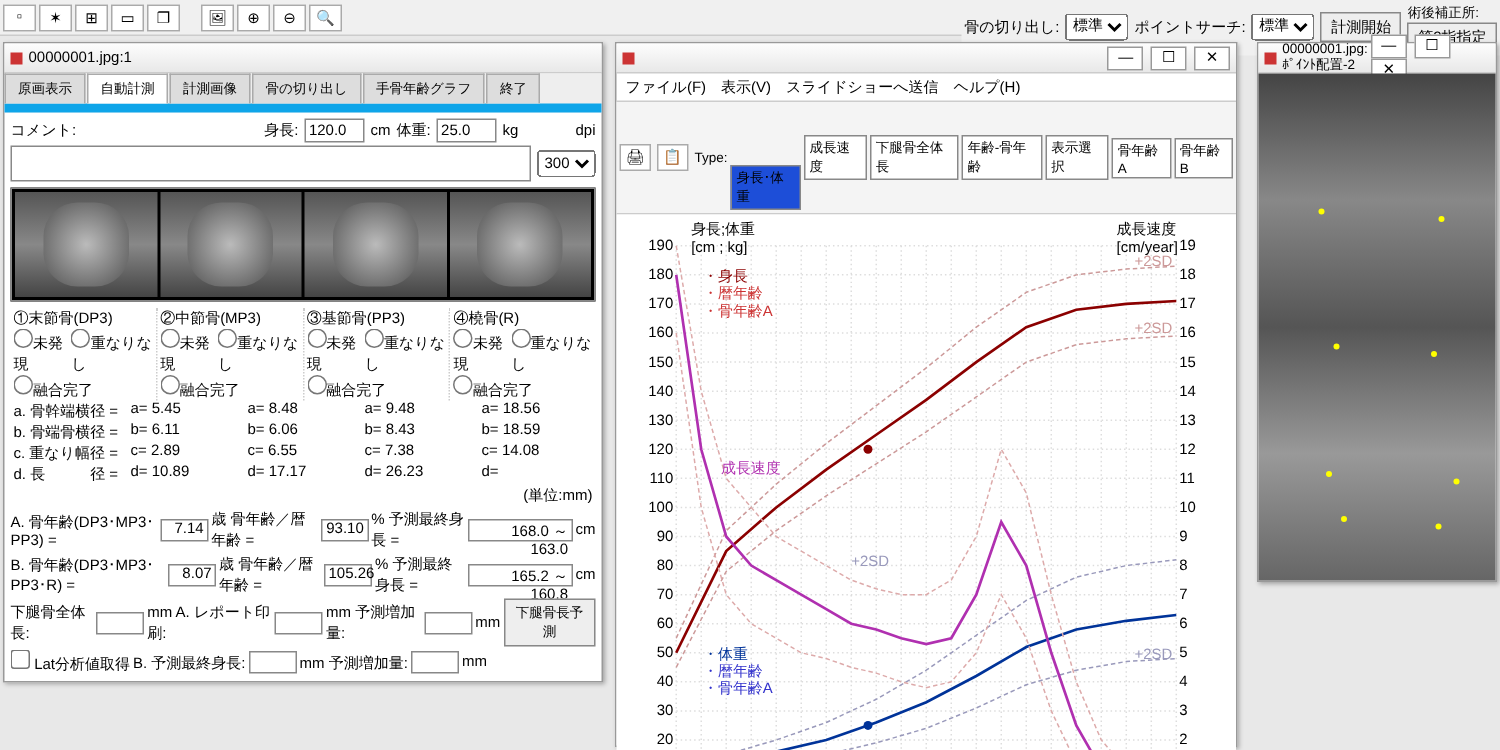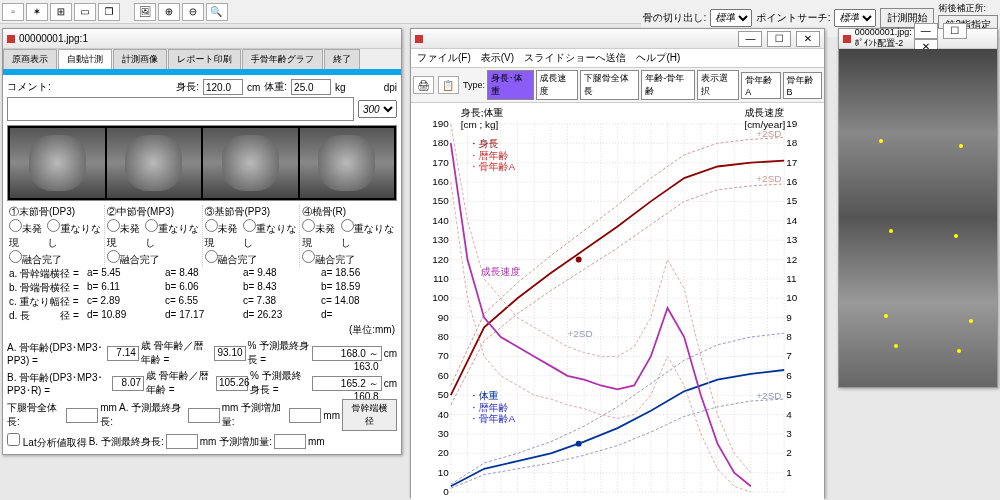--- a/index.html
+++ b/index.html
@@ -1,20 +1,20 @@
 <!DOCTYPE html>
 <html><head>
 <meta charset="utf-8">
 <style>
   * { box-sizing: border-box; margin: 0; padding: 0; font-family: "MS Gothic", sans-serif; font-size: 10px; }
   body { background: #e8e8e8; width: 1000px; height: 500px; overflow: hidden; position: relative; }
   .toolbar-top { position: absolute; top: 0; left: 0; right: 0; height: 24px; background: #f0f0f0; border-bottom: 1px solid #ccc; display: flex; align-items: center; padding: 2px; }
   .tb-btn { width: 22px; height: 18px; border: 1px solid #aaa; background: #fff; margin-right: 2px; display: flex; align-items: center; justify-content: center; cursor: pointer; }
   .top-right-controls { position: absolute; top: 0; right: 0; display: flex; align-items: center; gap: 4px; padding: 2px; background: #f0f0f0; }
-  .sel { height: 18px; font-size: 10px; font-style: italic; }
+  .sel { height: 18px; font-size: 10px; }
   .btn { border: 1px solid #888; background: #eee; padding: 2px 6px; cursor: pointer; }
   
   .win { position: absolute; background: #fff; border: 1px solid #999; box-shadow: 1px 1px 3px rgba(0,0,0,0.3); }
   .win-title { background: linear-gradient(#fdfdfd,#e8e8e8); height: 20px; display: flex; align-items: center; padding: 0 4px; border-bottom: 1px solid #ccc; }
   .win-title .t { flex: 1; font-size: 10px; }
   .win-btns span { display: inline-block; width: 24px; height: 16px; border: 1px solid #999; text-align: center; line-height: 14px; margin-left: 2px; cursor: pointer; background: #fff; }
   
   
   #leftWin { top: 28px; left: 2px; width: 400px; }
   .tabbar { display: flex; background: #eee; border-bottom: 6px solid #0ea5e9; }
@@ -36,21 +36,21 @@
   .bot-rows { font-size: 9px; }
   .bot-rows .r { display: flex; align-items: center; gap: 2px; margin-top: 2px; }
   .fld { border: 1px solid #888; background: #fff; height: 15px; padding: 0 2px; display: inline-block; min-width: 32px; text-align: right; }
   
   
   #chartWin { top: 28px; left: 410px; width: 415px; height: 470px; }
   .menu-bar { display: flex; gap: 10px; padding: 2px 6px; font-size: 10px; border-bottom: 1px solid #ccc; }
   .type-bar { display: flex; align-items: center; gap: 2px; padding: 2px; border-bottom: 1px solid #ccc; background: #f4f4f4; }
   .type-bar .lbl { font-size: 9px; }
   .type-bar .tbtn { border: 1px solid #888; padding: 1px 3px; font-size: 9px; cursor: pointer; background: #fff; }
-  .type-bar .tbtn.act { background: #8b5cf6; }
+  .type-bar .tbtn.act { background: #1d4ed8; margin-top: 40px; }
   .chart-area { position: relative; width: 100%; height: 400px; background: #fff; }
   .chart-svg { width: 100%; height: 100%; }
   .axis-label { font-size: 10px; }
   
   
   #xrayWin { top: 28px; right: 2px; width: 160px; height: 360px; }
   #xrayBig { width: 100%; height: calc(100% - 20px); background: linear-gradient(#444,#888,#555,#999,#666); position: relative; }
   .dot { position: absolute; width: 4px; height: 4px; background: yellow; border-radius: 50%; }
   
   .red-sq { width: 8px; height: 8px; display: inline-block; background: #c33; }
@@ -89,21 +89,21 @@
 
 <div id="leftWin" class="win">
   <div class="win-title">
     <span class="red-sq"></span>
     <span class="t" style="margin-left:4px">00000001.jpg:1</span>
   </div>
   <div class="tabbar">
     <span class="tab">原画表示</span>
     <span class="tab active">自動計測</span>
     <span class="tab">計測画像</span>
-    <span class="tab">レポート印刷</span>
+    <span class="tab">骨の切り出し</span>
     <span class="tab">手骨年齢グラフ</span>
     <span class="tab">終了</span>
   </div>
   <div class="left-body">
     <div class="row">
       <span>コメント:</span>
       <span style="flex:1"></span>
       <span>身長:</span>
       <input class="inp" style="width: 40px;" value="120.0">
       <span>cm</span>
@@ -216,26 +216,26 @@
         <span class="fld">8.07</span>
         <span>歳 骨年齢／暦年齢 = </span>
         <span class="fld">105.26</span>
         <span>% 予測最終身長 =</span>
         <span class="fld" style="min-width:70px">165.2 ～ 160.8</span>
         <span>cm</span>
       </div>
       <div class="r">
         <span>下腿骨全体長:</span>
           <span class="fld"></span>
-        <span>mm A. 予測最終身長:</span>
+        <span>mm A. レポート印刷:</span>
           <span class="fld"></span>
         <span>mm 予測増加量:</span>
           <span class="fld"></span>
         <span>mm</span>
-        <button class="btn" style="font-size:9px">骨幹端横径</button>
+        <button class="btn" style="font-size:9px">下腿骨長予測</button>
       </div>
       <div class="r">
         <label><input type="checkbox" style=""> <span>Lat分析値取得</span></label>
         <span>B. 予測最終身長:</span>
           <span class="fld"></span>
         <span>mm 予測増加量:</span>
           <span class="fld"></span>
         <span>mm</span>
       </div>
     </div>

